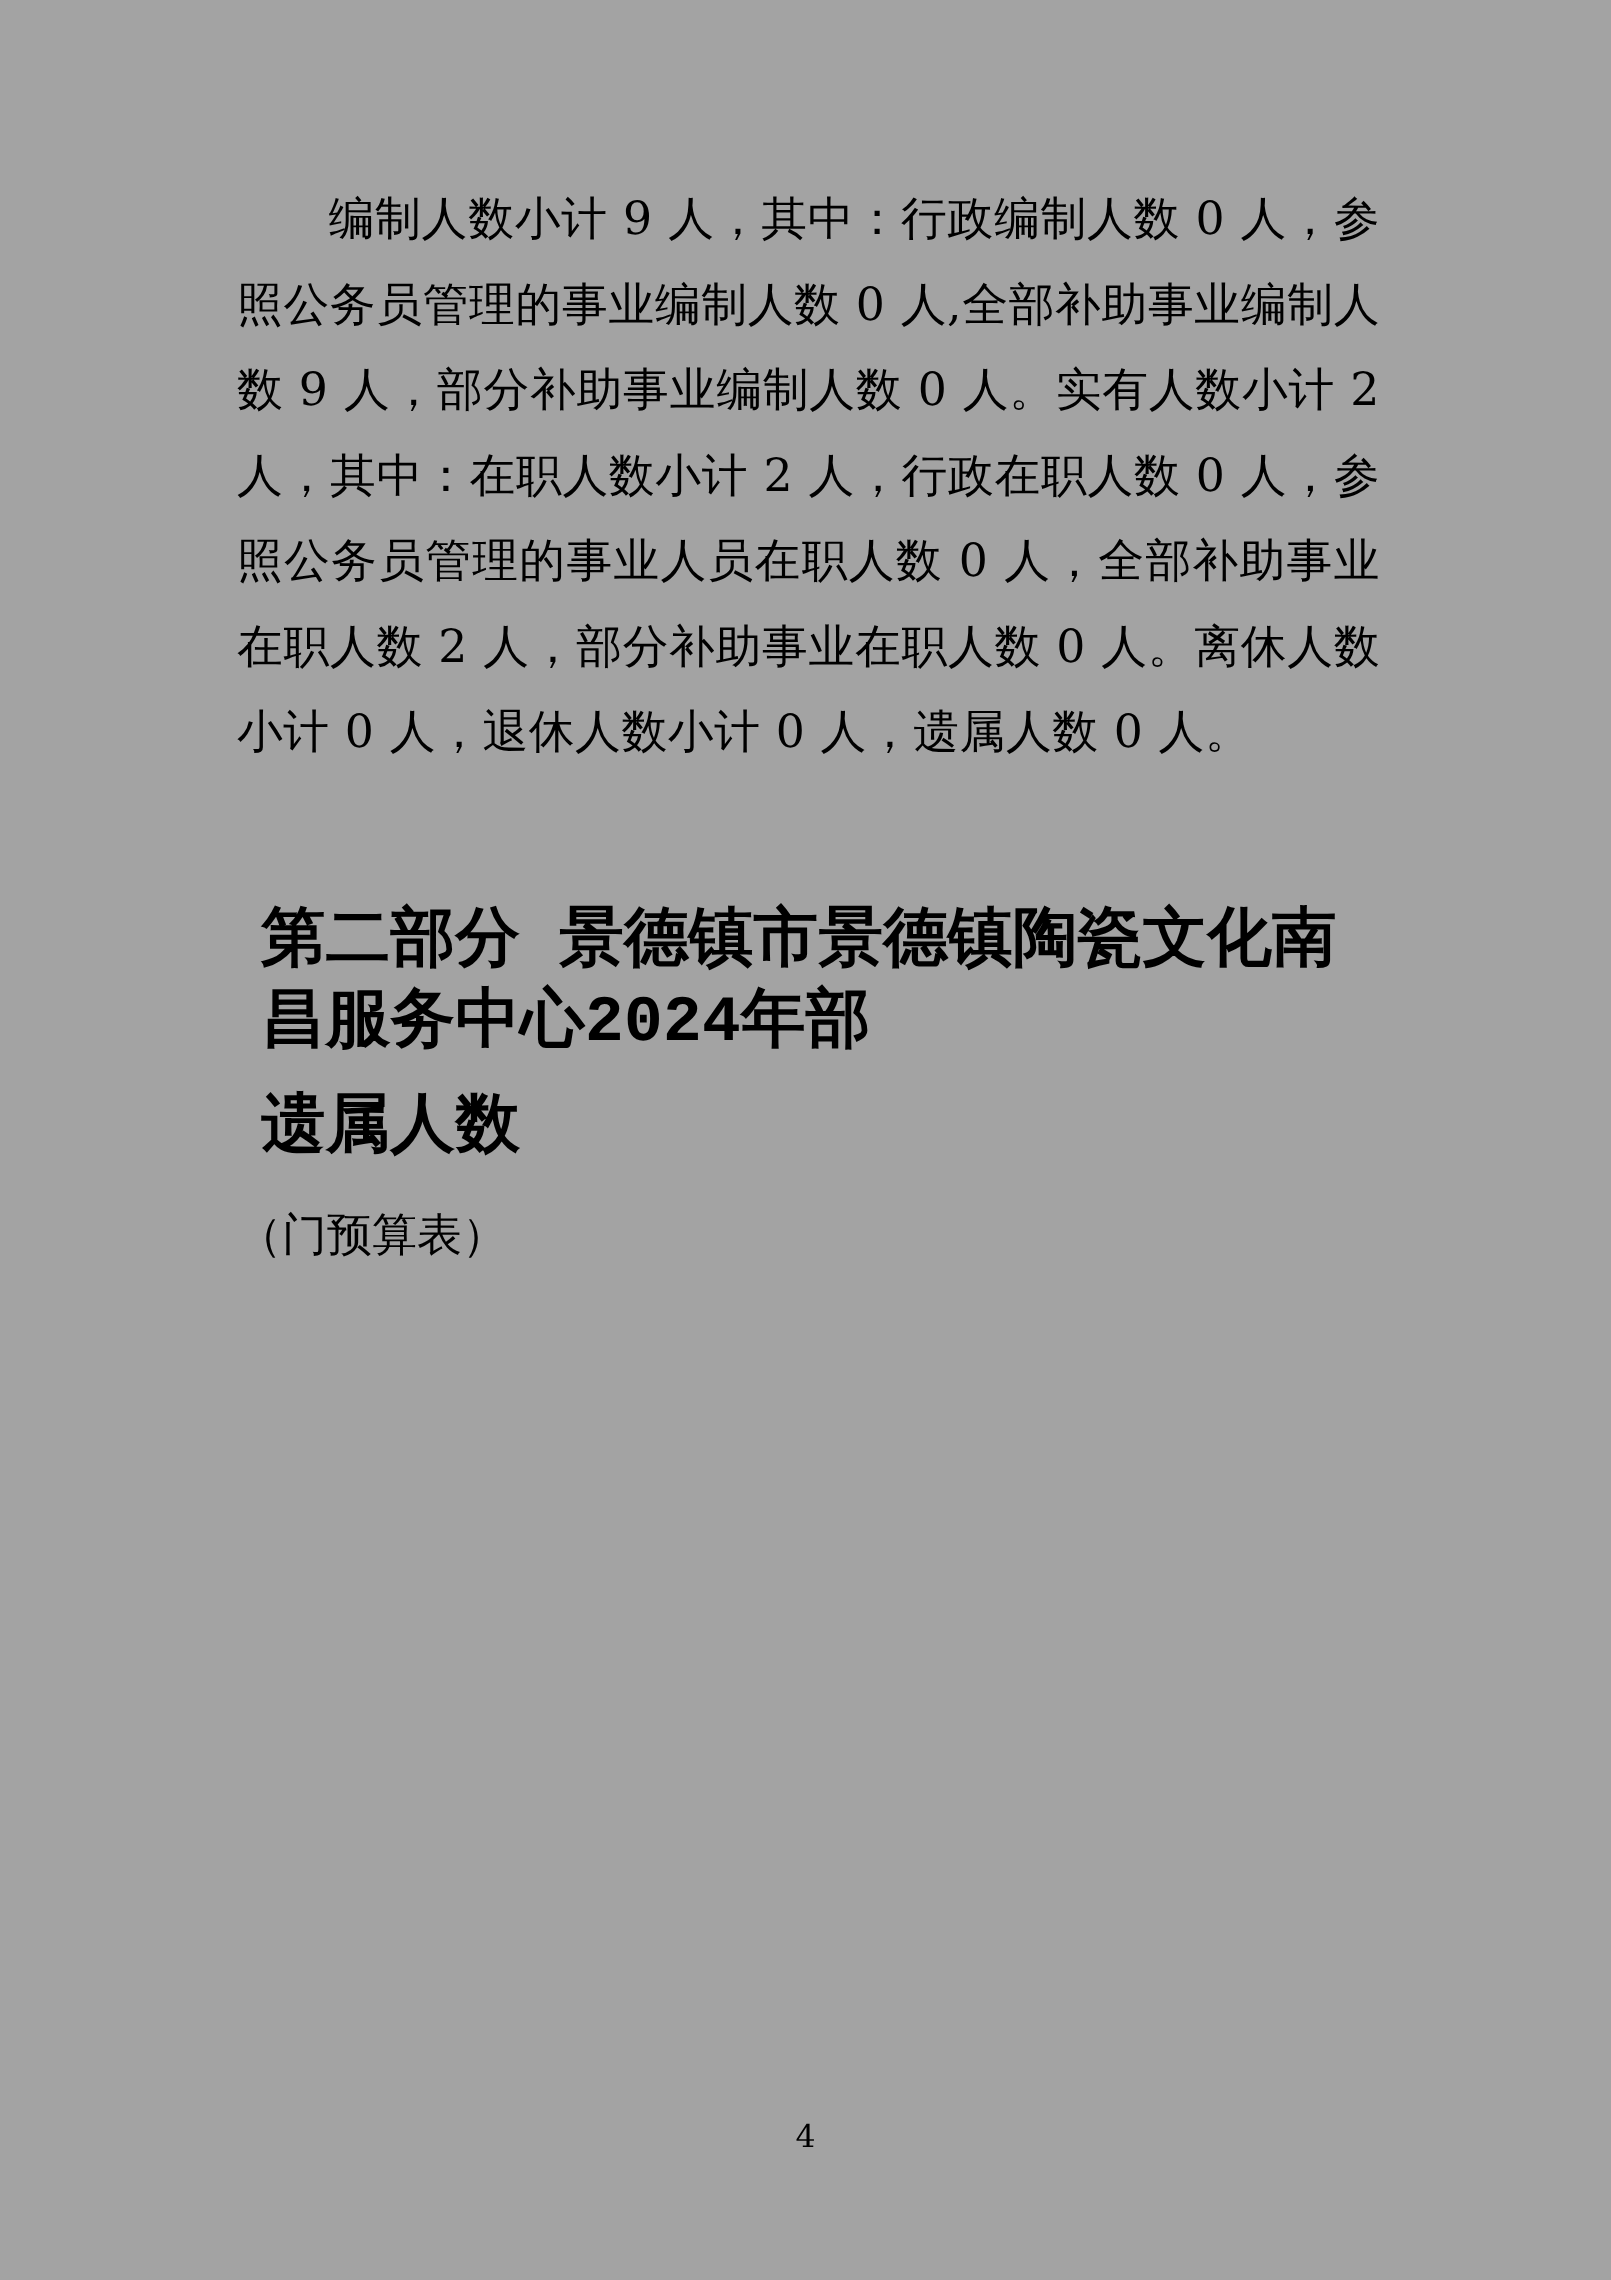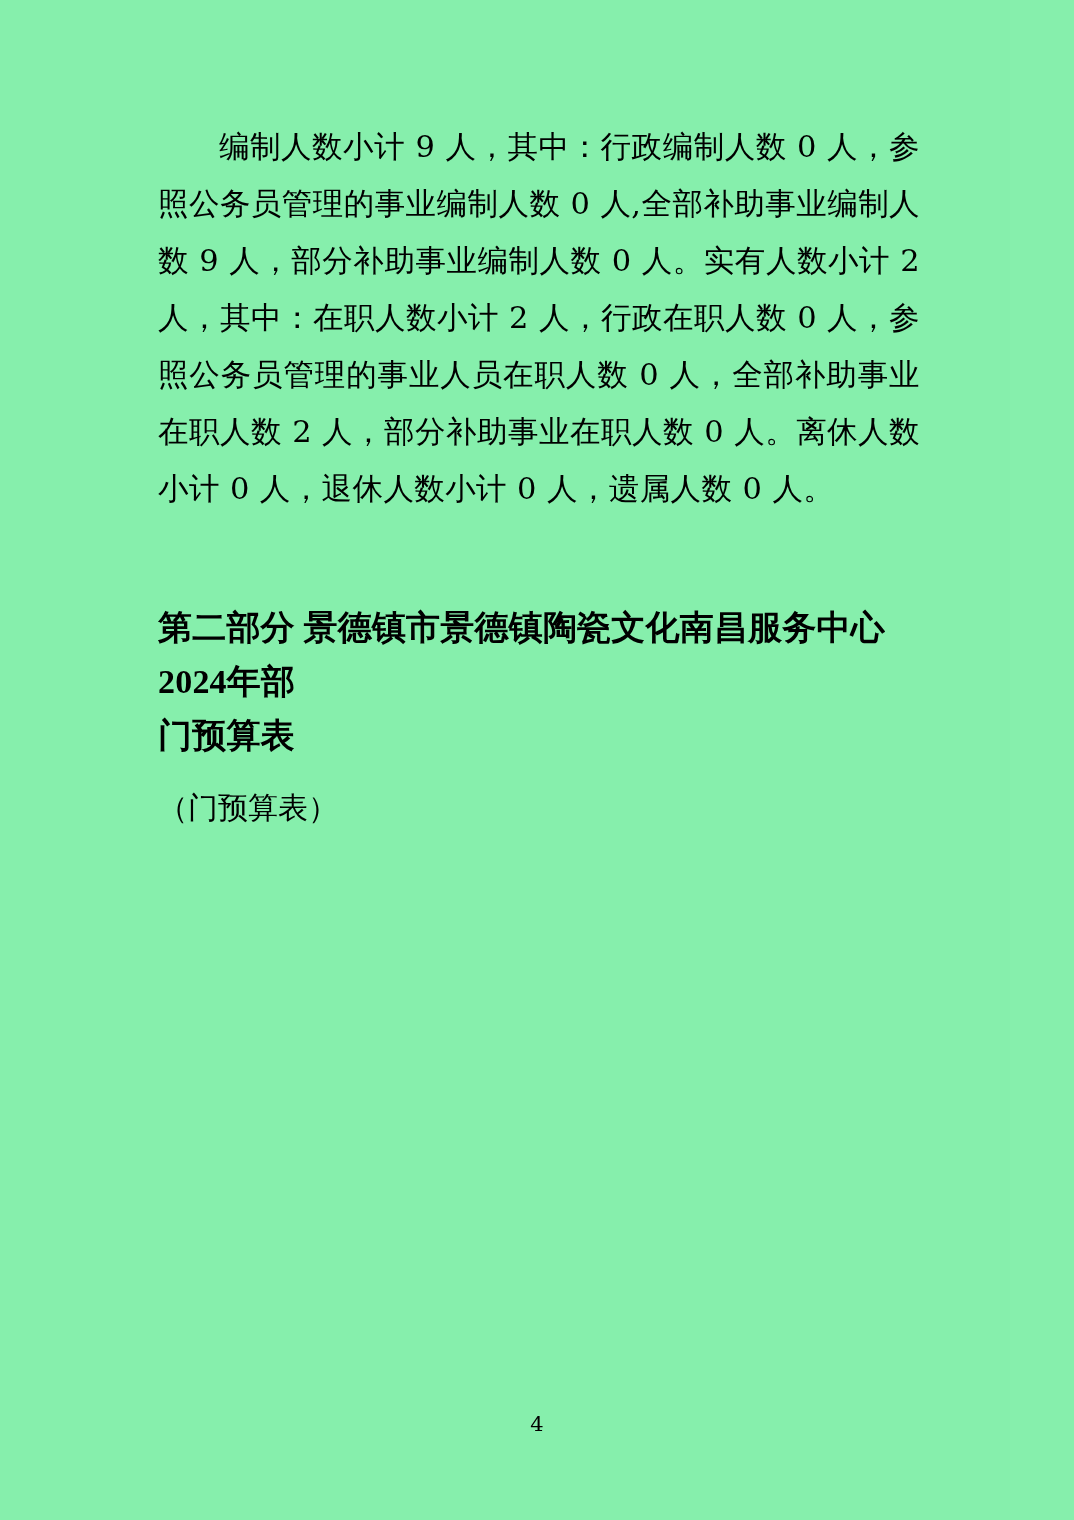--- a/index.html
+++ b/index.html
@@ -9,48 +9,48 @@
   }
   body {
     font-family: "DejaVu Serif", "Liberation Serif", serif;
     color: #000000;
   }
   .page {
     position: relative;
     width: 1074px;
     height: 1520px;
     margin: 0 auto;
-    background: #86efac;
+    background: #a3a3a3;
     box-sizing: border-box;
     overflow: hidden;
   }
   .content {
     position: absolute;
     left: 158px;
     top: 118px;
     width: 762px;
   }
   .body-para {
     font-size: 30.5px;
     line-height: 57px;
     letter-spacing: 0.4px;
     text-align: justify;
     text-justify: inter-ideograph;
     text-indent: 61px;
     margin: 0;
     font-family: "DejaVu Serif", "Liberation Serif", serif;
   }
   .section-heading {
-    margin: 0;
+    margin: 16px;
     padding: 0;
-    font-size: 34px;
+    font-size: 43px;
     line-height: 54px;
     font-weight: bold;
     letter-spacing: 0.2px;
-    font-family: Liberation Serif, serif;
+    font-family: Liberation Mono, monospace;
   }
   .heading-block {
     margin-top: 84px;
     width: 765px;
   }
   .note-line {
     margin-top: 20px;
     font-size: 30px;
     line-height: 50px;
     font-family: "DejaVu Serif", "Liberation Serif", serif;
@@ -69,21 +69,21 @@
 <body>
 
 <div class="page">
 
   <div class="content">
 
     <p class="body-para">编制人数小计 9 人，其中：行政编制人数 0 人，参照公务员管理的事业编制人数 0 人,全部补助事业编制人数 9 人，部分补助事业编制人数 0 人。实有人数小计 2 人，其中：在职人数小计 2 人，行政在职人数 0 人，参照公务员管理的事业人员在职人数 0 人，全部补助事业在职人数 2 人，部分补助事业在职人数 0 人。离休人数小计 0 人，退休人数小计 0 人，遗属人数 0 人。</p>
 
     <div class="heading-block">
       <div class="section-heading">第二部分 景德镇市景德镇陶瓷文化南昌服务中心2024年部</div>
-      <div class="section-heading">门预算表</div>
+      <div class="section-heading">遗属人数</div>
     </div>
 
     <div class="note-line">（门预算表）</div>
 
   </div>
 
   <div class="page-number">4</div>
 
 </div>
 

